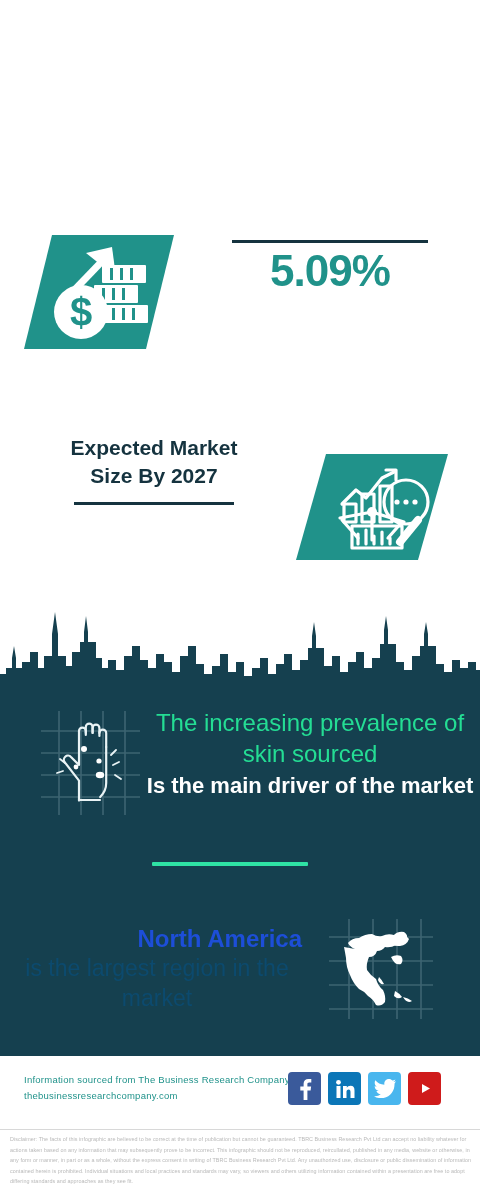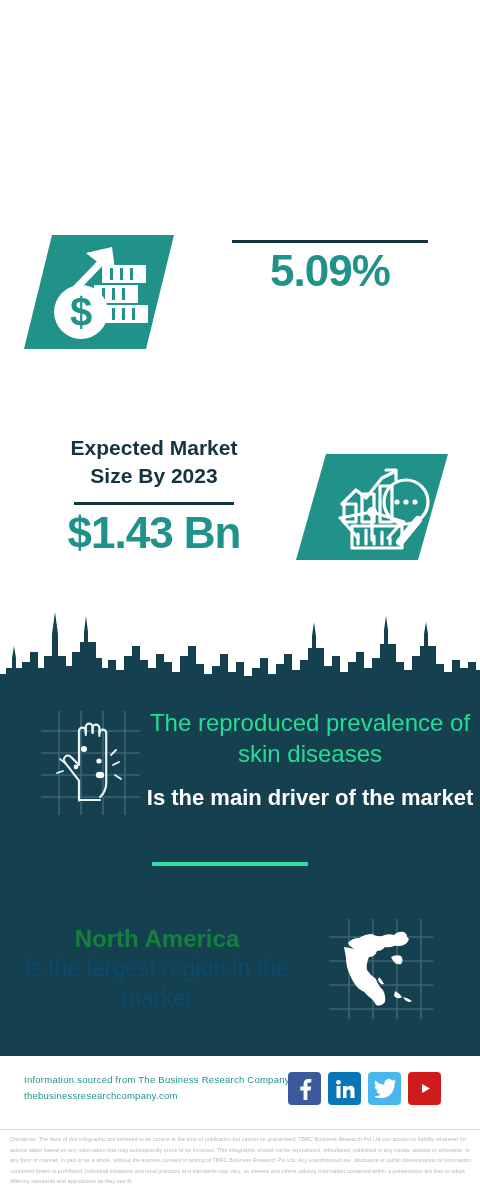--- a/index.html
+++ b/index.html
@@ -67,31 +67,31 @@
 
   
   .driver { position:absolute; top:700px; left:0; width:480px; height:150px; }
   .hand-icon-wrap { position:absolute; left:33px; top:5px; }
   .hand-icon { width:115px; height:115px; }
   .driver-text { position:absolute; left:144px; top:8px; width:332px; text-align:center; }
   .green-line1 {
     color:#24dd94; font-size:24px; font-weight:normal; line-height:1.28;
   }
   .white-line {
-    color:#ffffff; font-size:22px; font-weight:bold; line-height:1.3; margin-top:15px;
+    color:#ffffff; font-size:22px; font-weight:bold; line-height:1.3; margin-top:3px;
   }
   .divider-green {
     position:absolute; top:862px; left:152px; width:156px; height:4px;
     background:#2fe3a5; border-radius:1px;
   }
 
   
   .region { position:absolute; top:915px; left:0; width:480px; height:120px; }
   .region-text { position:absolute; left:12px; top:8px; width:290px; text-align:center; }
-  .region-name { color:#15803d; font-size:24px; font-weight:bold; line-height:1.3; }
+  .region-name { color:#1d4ed8; font-size:24px; font-weight:bold; line-height:1.3;text-align:right; }
   .region-rest { color:#0c4a6e; font-size:23px; font-weight:normal; line-height:1.3; }
   .map-wrap { position:absolute; left:325px; top:0px; }
   .map-icon { width:112px; height:108px; }
 
   
   .footer {
     position:absolute; top:1056px; left:0; width:480px; height:72px;
     background:#ffffff; display:flex; align-items:center;
   }
   .source-text {
@@ -156,24 +156,23 @@
     <div class="stat1-text">
       <div class="rule"></div>
       <div class="stat-value">5.09%</div>
     </div>
   </div>
 
   <div class="stat2">
     <div class="stat2-text">
       <div class="stat-label">
         <span>Expected Market</span><br>
-        <span>Size By 2023</span>
+        <span>Size By 2027</span>
       </div>
       <div class="rule"></div>
-      <div class="stat-value">$1.43 Bn</div>
     </div>
     <div class="icon2-wrap">
       <svg class="icon2" viewBox="0 0 152 114">
         <polygon points="30,4 152,4 122,110 0,110" fill="#20928a"></polygon>
         <g stroke="#fff" stroke-width="3.2" fill="none" stroke-linejoin="round" stroke-linecap="round">
 
           <polyline points="46,54 60,40 70,48 86,28 98,22"></polyline>
           <polyline points="90,20 100,20 100,30"></polyline>
 
           <rect x="48" y="54" width="12" height="18"></rect>
@@ -237,21 +236,21 @@
           <circle cx="66" cy="56" r="2.6"></circle>
           <ellipse cx="67" cy="70" rx="4.2" ry="3.2"></ellipse>
           <circle cx="43" cy="62" r="2.4"></circle>
         </g>
         <g stroke="#e9f3f5" stroke-width="1.8" stroke-linecap="round">
           <path d="M32 58 l-5 -4 M30 66 l-6 2 M80 60 l6 -3 M82 70 l6 4 M78 50 l5 -5"></path>
         </g>
       </svg>
     </div>
     <div class="driver-text">
-      <div class="green-line1">The reproduced prevalence of skin diseases</div>
+      <div class="green-line1">The increasing prevalence of skin sourced</div>
       <div class="white-line">Is the main driver of the market</div>
     </div>
   </div>
 
   <div class="divider-green"></div>
 
   <div class="region">
     <div class="region-text">
       <div class="region-name">North America</div>
       <div class="region-rest">is the largest region in the market</div>

